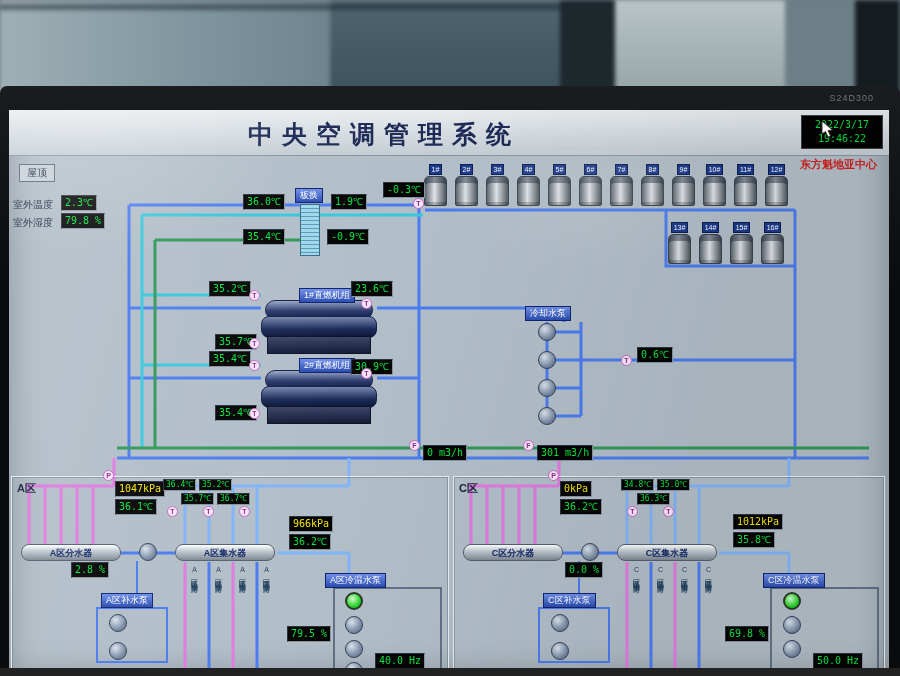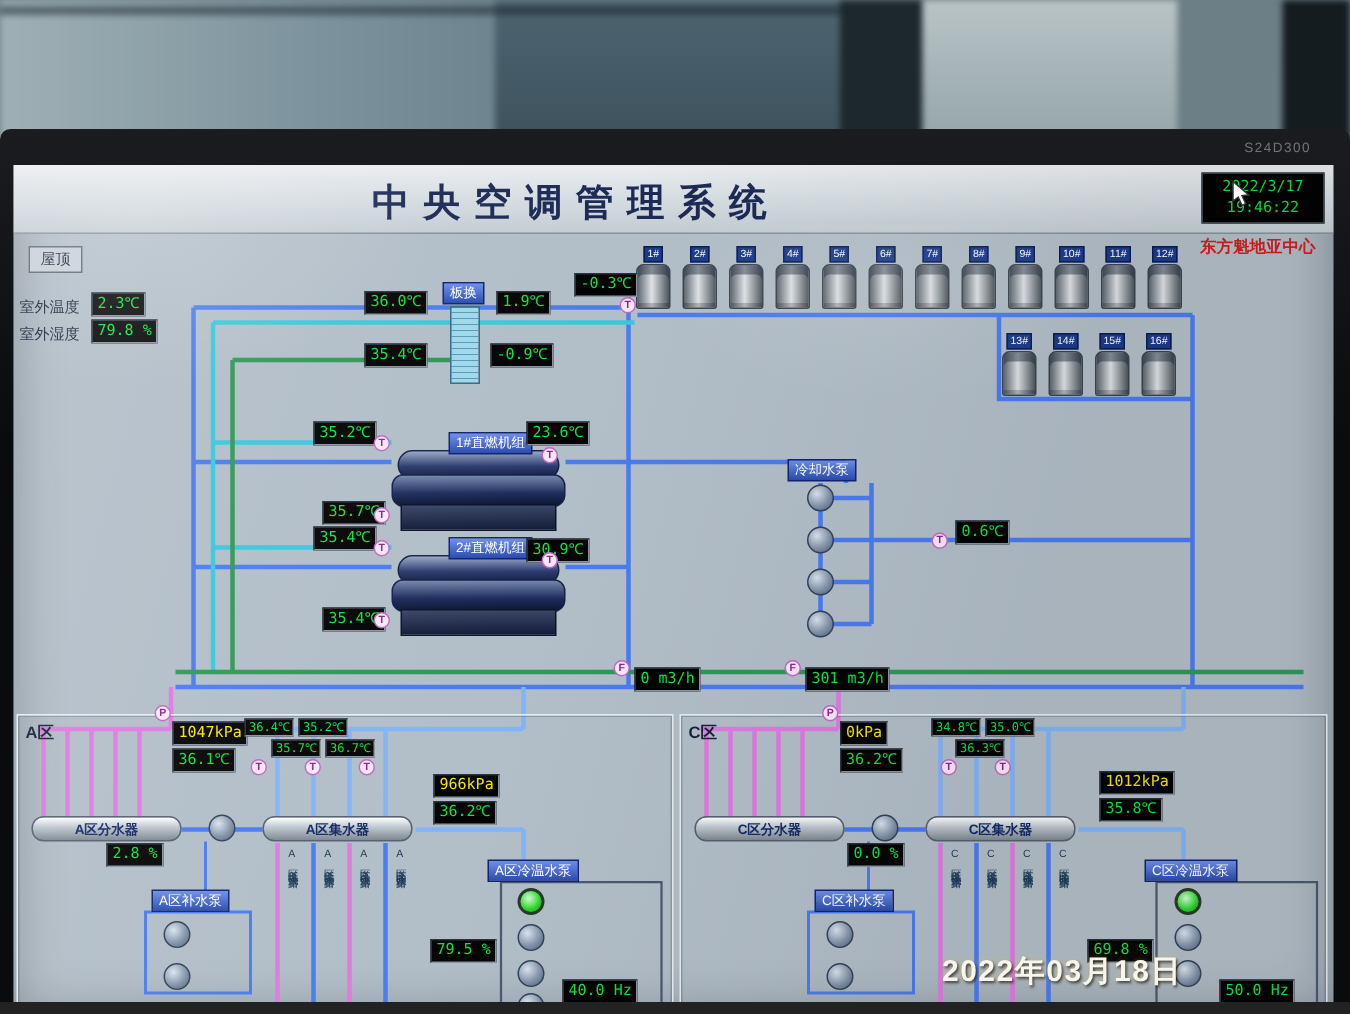--- a/index.html
+++ b/index.html
@@ -345,14 +345,13 @@
 
       <svg class="cursor" style="left:812px;top:10px" width="13" height="18" viewBox="0 0 13 18">
         <polygon points="1,1 1,14 4.5,11.5 7,17 9.5,15.8 7,10.5 11.5,10" fill="#ffffff" stroke="#333" stroke-width="1"></polygon>
       </svg>
       <div class="glare" style="left:0;top:0;width:280px;height:150px;background:radial-gradient(ellipse at 30% 20%,rgba(255,255,255,.16),rgba(255,255,255,0) 70%)"></div>
       <div class="glare" style="left:430px;top:40px;width:300px;height:120px;background:radial-gradient(ellipse at 50% 30%,rgba(255,255,255,.10),rgba(255,255,255,0) 70%)"></div>
       <div class="sheen"></div>
     </div>
   </div>
 
-  <div class="stamp">2022年03月18日</div>
 </div>
 
 </body></html>

